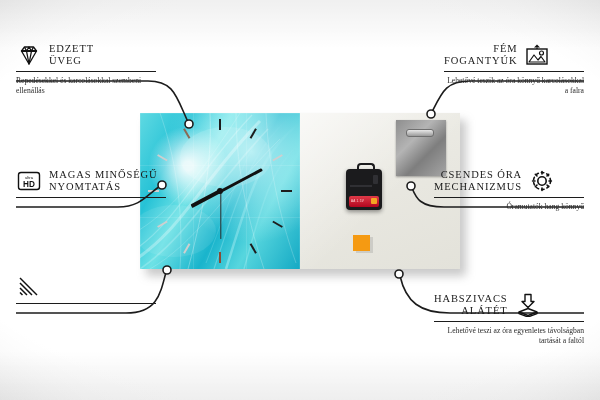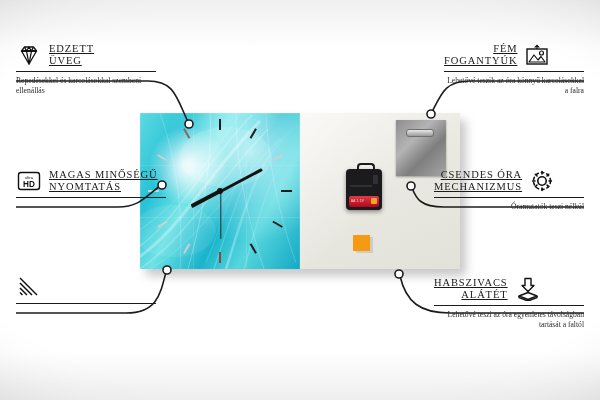--- a/index.html
+++ b/index.html
@@ -65,21 +65,21 @@
 
   
   .lines{position:absolute;inset:0;pointer-events:none;}
 
   
   .feat{position:absolute;}
   .feat .head{display:flex;align-items:center;gap:7px;}
   .feat.left .head{justify-content:flex-start;}
   .feat.right .head{justify-content:flex-start;}
   .title{font-size:10.5px;line-height:12.5px;letter-spacing:.9px;color:#1a1a1a;text-transform:uppercase;
-    font-family:"Liberation Serif",serif;font-weight:400;text-decoration:underline;}
+    font-family:"Liberation Serif",serif;font-weight:400;}
   .feat.right .title{text-align:right;}
   .rule{height:1px;background:#1c1c1c;margin:3px 0 4px 0;}
   .desc{font-size:7.6px;line-height:9.6px;color:#2a2a2a;font-family:"Liberation Serif",serif;}
   .feat.right .desc{text-align:right;}
   .ico{width:26px;height:26px;flex:0 0 26px;display:flex;align-items:center;justify-content:center;}
   .ico svg{display:block;}
 </style>
 </head>
 <body>
 
@@ -271,24 +271,24 @@
           <g fill="none" stroke="#111" stroke-width="1.6" stroke-linecap="round">
             <circle cx="13" cy="12" r="4.2"></circle>
             <path d="M13,2.6 v2.4 M13,19 v2.4 M3.6,12 h2.4 M20,12 h2.4
                      M6.3,5.3 l1.7,1.7 M18,16 l1.7,1.7 M19.7,5.3 L18,7 M8,16 l-1.7,1.7"></path>
             <circle cx="13" cy="12" r="8.5" stroke-dasharray="2.4 3.2"></circle>
           </g>
         </svg>
       </span>
     </div>
     <div class="rule"></div>
-    <div class="desc">Óramutatók teszi nélkül</div>
-  </div>
-
-  <div class="feat right" style="left:434px;top:276px;width:150px;">
+    <div class="desc">Óramutatók hang könnyű</div>
+  </div>
+
+  <div class="feat right" style="left:434px;top:292px;width:150px;">
     <div class="head">
       <span class="title">
         <span>HABSZIVACS</span><br><span>ALÁTÉT</span>
       </span>
       <span class="ico">
         <svg width="26" height="24" viewBox="0 0 26 24">
           <g fill="none" stroke="#111" stroke-width="1.4" stroke-linejoin="round">
             <path d="M10,1.5 h6 v7 h3 l-6,6 l-6,-6 h3 Z"></path>
             <path d="M13,15.5 L4,19 L13,22.5 L22,19 Z"></path>
             <path d="M4,19 v1.6 L13,24 v-1.5 M22,19 v1.6 L13,24"></path>

